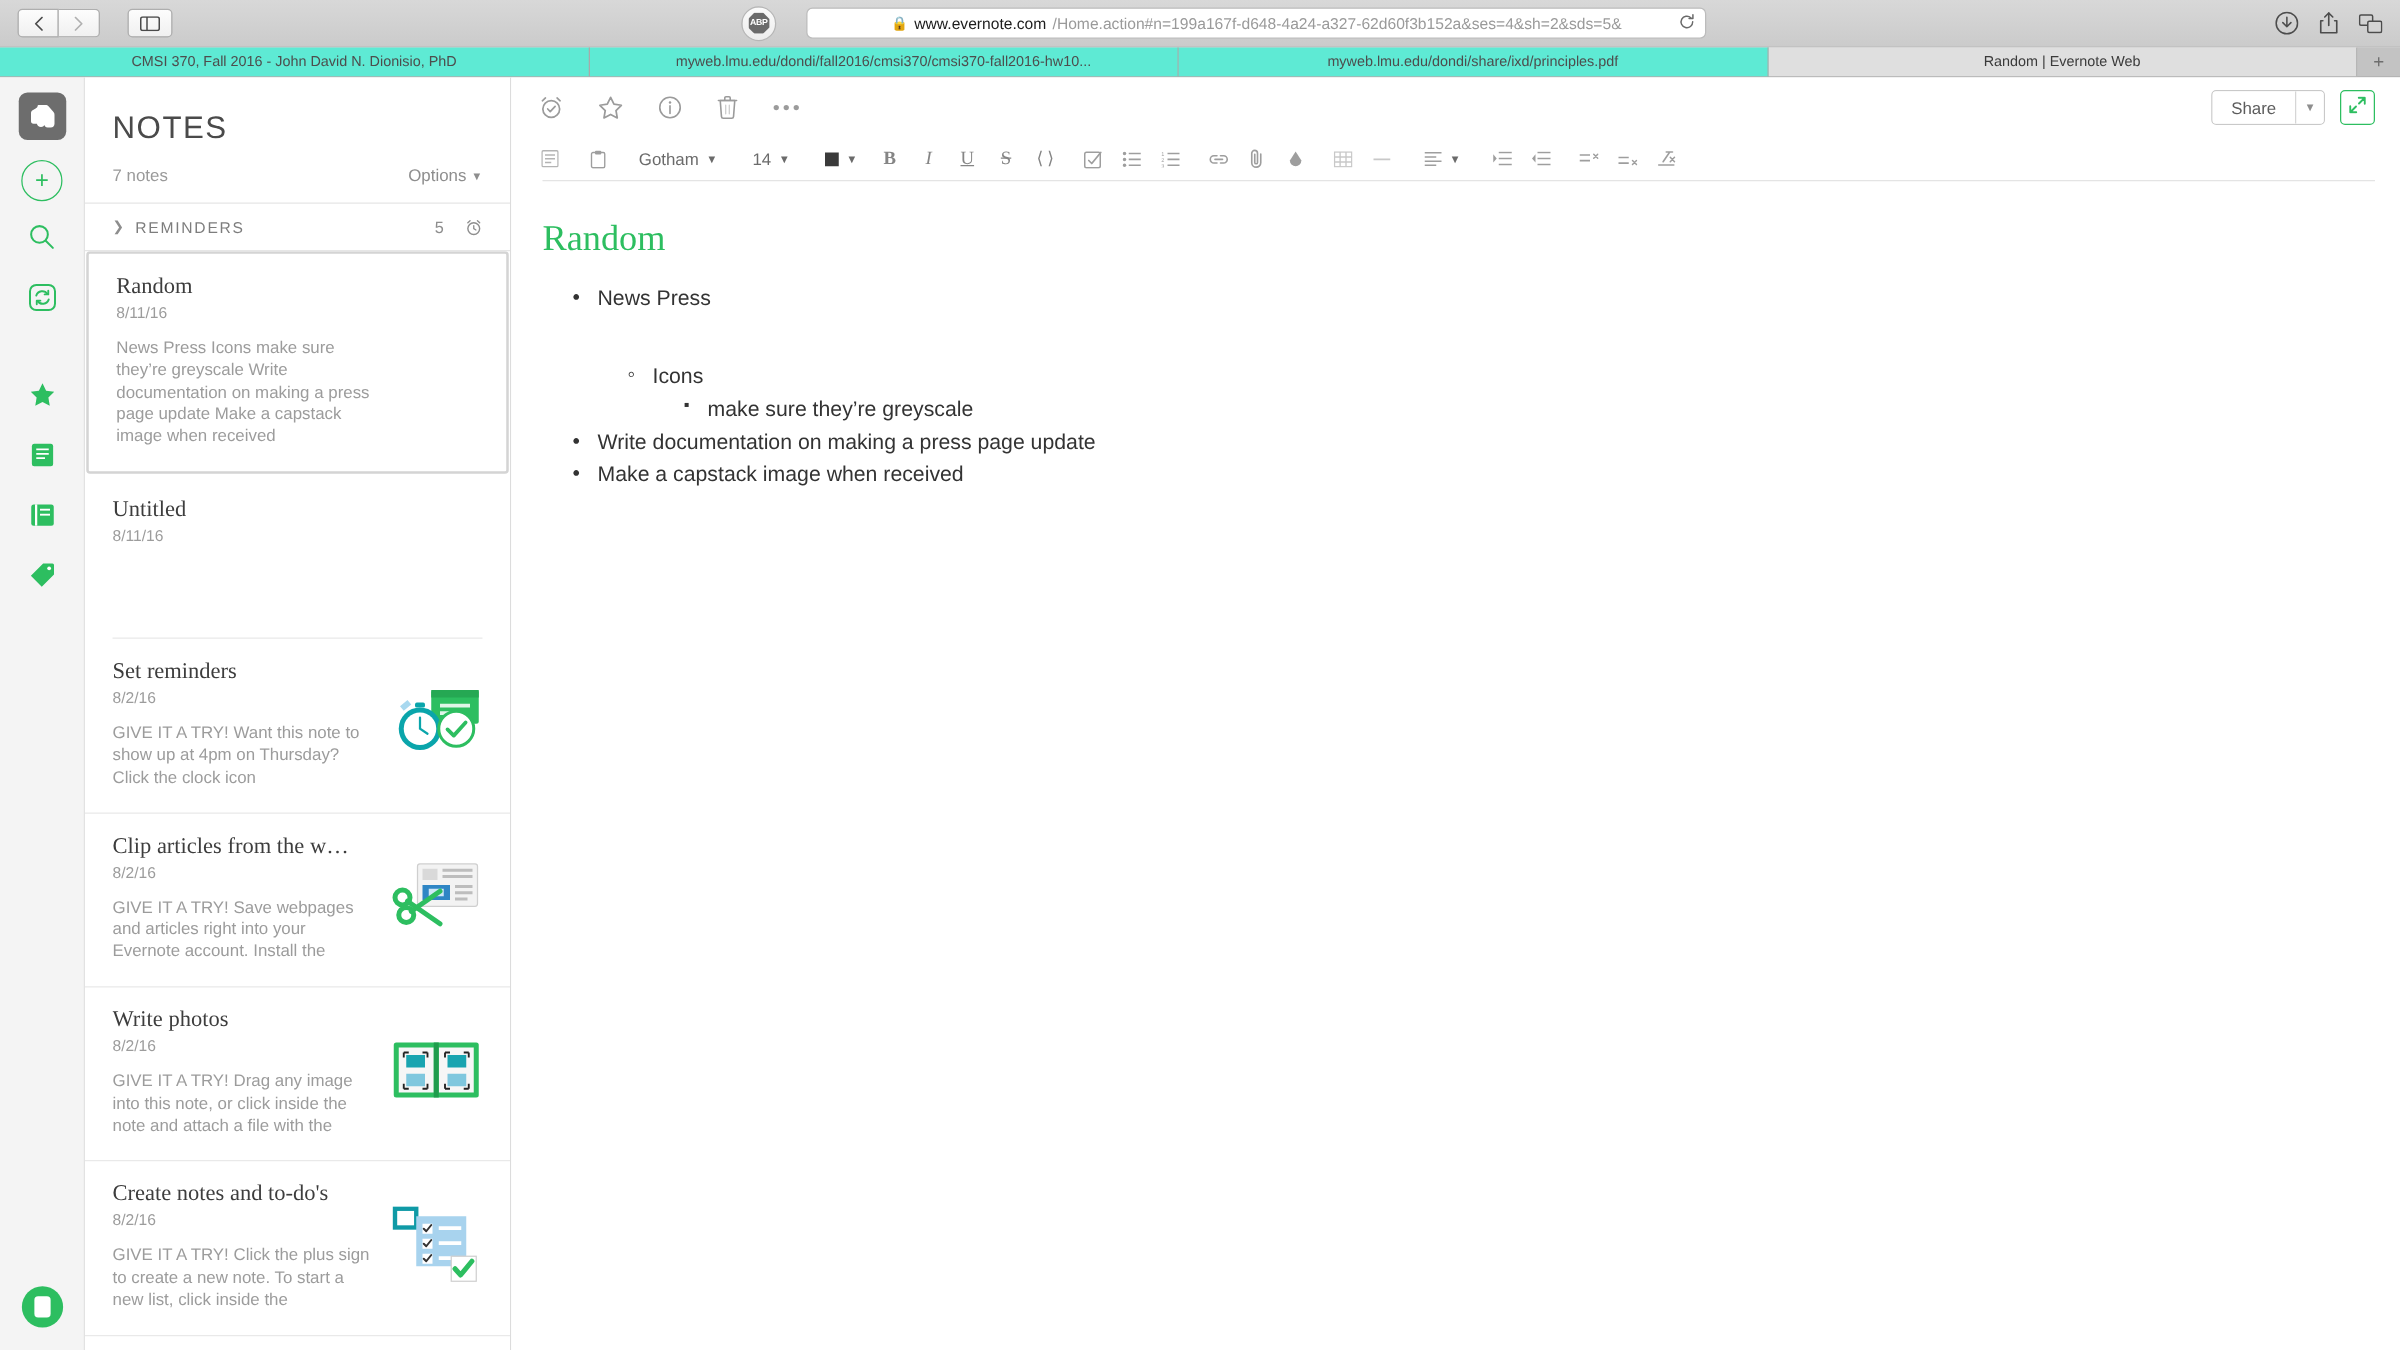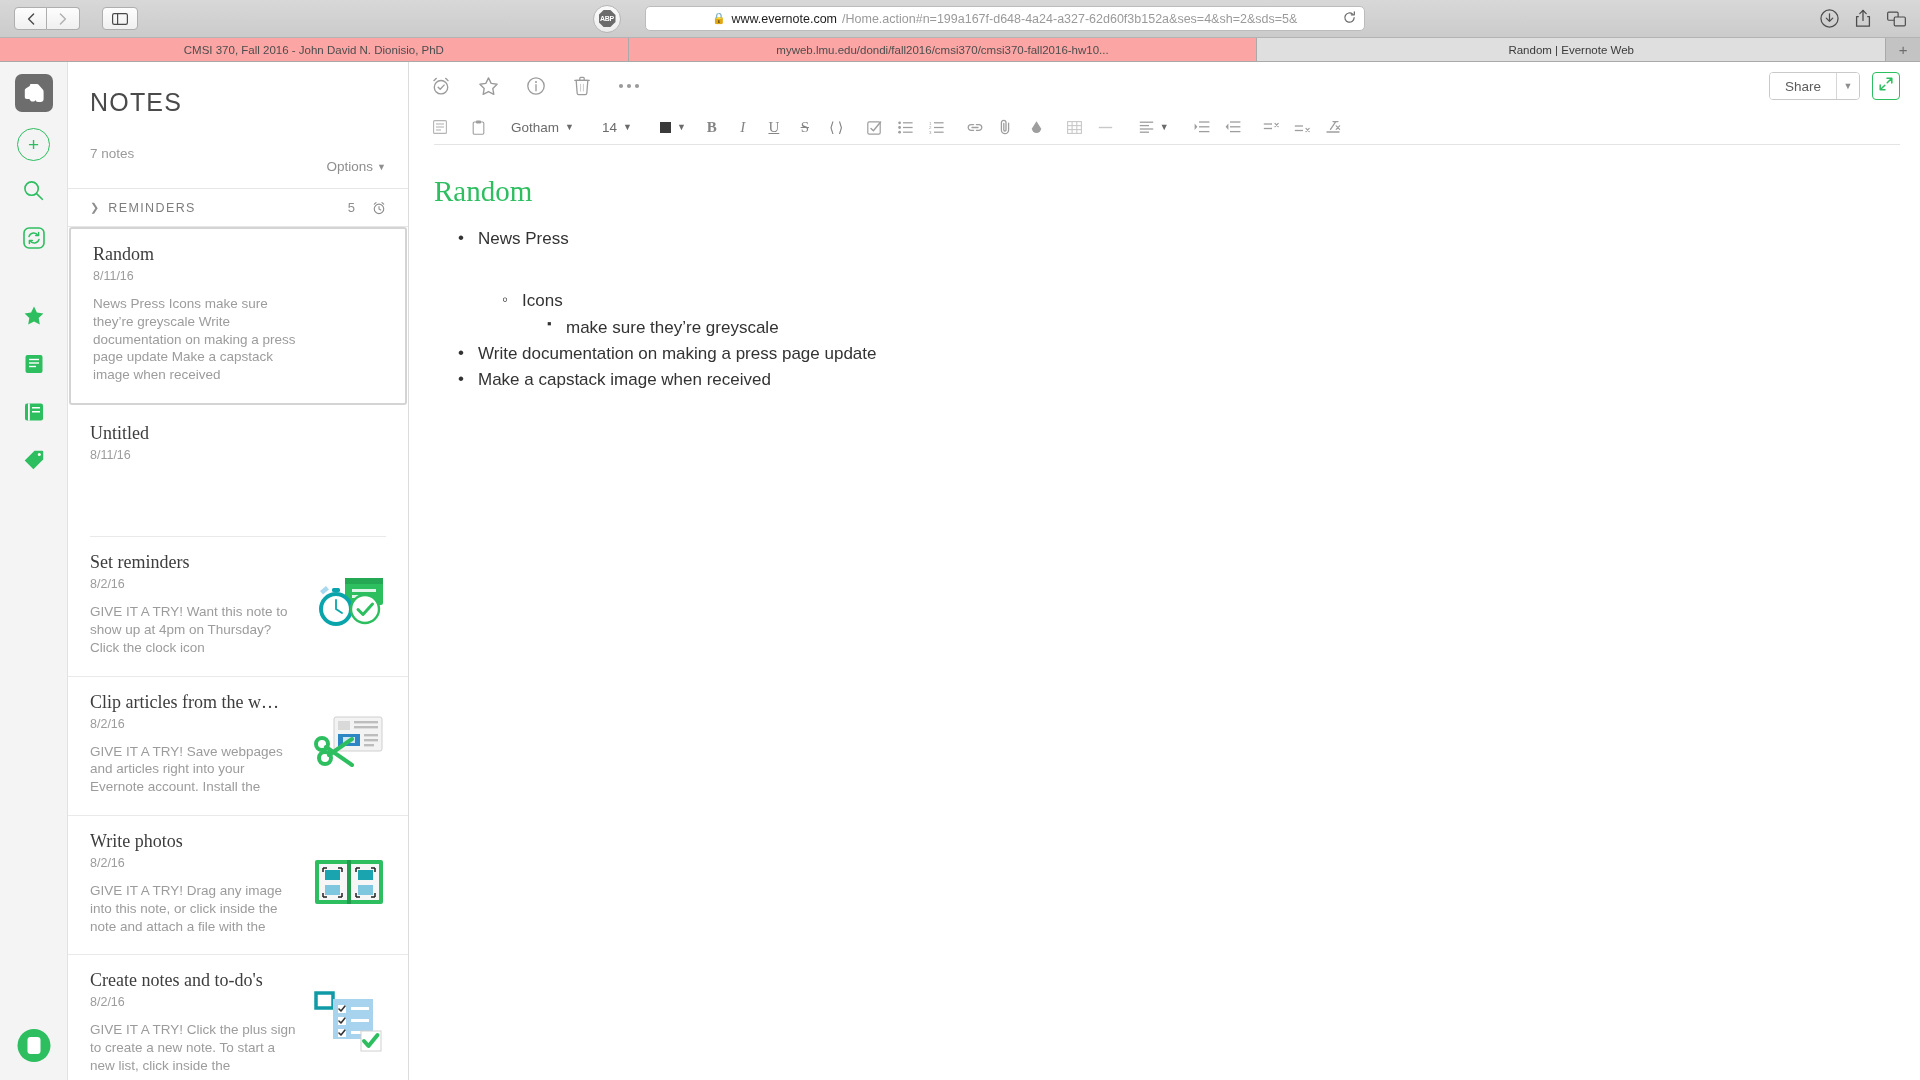--- a/index.html
+++ b/index.html
@@ -67,21 +67,21 @@
     height: 24px; min-height: 24px;
     background: #c3c3c3;
     display: flex; align-items: stretch;
     border-bottom: 1px solid #a9a9a9;
   }
   .tab {
     flex: 1 1 0; min-width: 0;
     border-right: 1px solid #a9a9a9;
     display: flex; align-items: center; justify-content: center;
     font-size: 11.5px; color: #4d4d4d;
-    padding: 0 12px; background: #fca5a5;
+    padding: 0 12px; background: #5eead4;
     white-space: nowrap; overflow: hidden; text-overflow: ellipsis;
   }
   .tab span { overflow: hidden; text-overflow: ellipsis; white-space: nowrap; }
   .tab.active { background: #dfdfdf; color: #3a3a3a; }
   .tab-new {
     flex: 0 0 34px; display: flex; align-items: center; justify-content: center;
     color: #6d6d6d; font-size: 15px; background: #c3c3c3;
   }
 
   
@@ -128,21 +128,21 @@
   .nl-title {
     font-size: 25px; color: #4a4a4a; letter-spacing: 1.2px;
     padding: 26px 22px 0 22px; font-weight: 400;
   }
   .nl-sub {
     display: flex; align-items: center; justify-content: space-between;
     padding: 16px 22px 14px 22px;
     font-size: 13.5px; color: #9a9a9a;
     border-bottom: 1px solid #e6e6e6;
   }
-  .nl-options { display: flex; align-items: center; gap: 4px; color: #8e8e8e; margin-top: 26px; }
+  .nl-options { display: flex; align-items: center; gap: 4px; color: #8e8e8e; }
   .caret-d { font-size: 9px; }
   .reminders-row {
     display: flex; align-items: center;
     padding: 11px 22px; border-bottom: 1px solid #e6e6e6;
     gap: 9px;
   }
   .rem-caret { color: #8e8e8e; font-size: 11px; }
   .rem-label {
     font-size: 12.5px; color: #7d7d7d; letter-spacing: 1.4px; flex: 1;
   }
@@ -323,20 +323,23 @@
       </span>
     </div>
   </div>
 
   <div class="tabbar">
     <div class="tab">
         <span>CMSI 370, Fall 2016 - John David N. Dionisio, PhD</span>
       </div>
     <div class="tab">
         <span>myweb.lmu.edu/dondi/fall2016/cmsi370/cmsi370-fall2016-hw10...</span>
+      </div>
+    <div class="tab">
+        <span>myweb.lmu.edu/dondi/share/ixd/principles.pdf</span>
       </div>
     <div class="tab active">
         <span>Random | Evernote Web</span>
       </div>
     <div class="tab-new">+</div>
   </div>
 
   <div class="appbody">
 
     <div class="rail">

